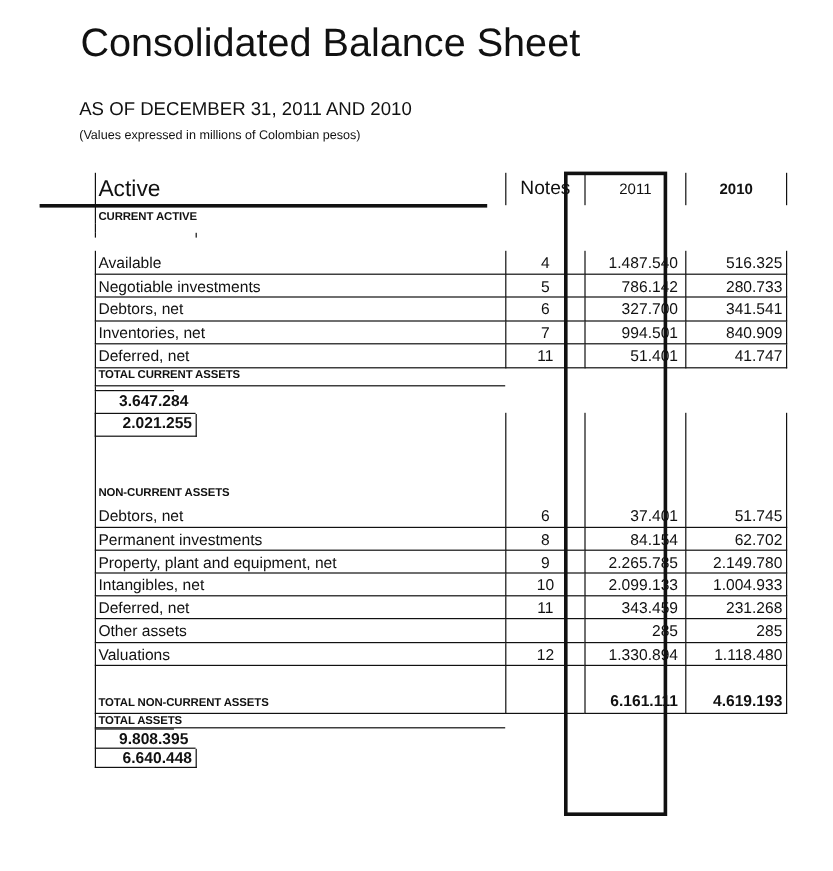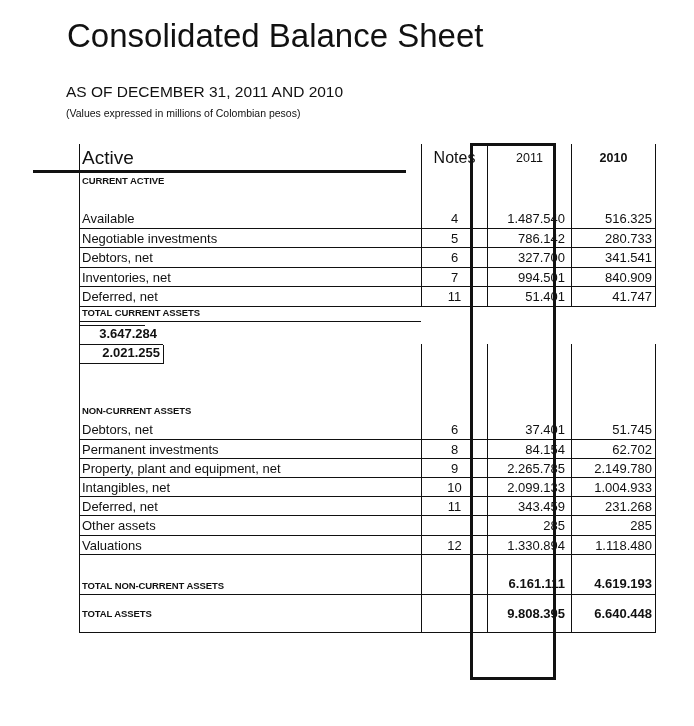--- a/index.html
+++ b/index.html
@@ -20,21 +20,21 @@
     .c-label { width: 342px; padding-left: 2px; font-size: 13px; }
     .c-notes { width: 66px; justify-content: center; font-size: 13px; }
     .c-2011 { width: 84px; justify-content: flex-end; padding-right: 6px; font-size: 13px; }
     .c-2010 { width: 85px; justify-content: flex-end; padding-right: 3px; font-size: 13px;
               border-right: 1px solid #111; }
 
     .mid .cell { align-items: center; }
     .bottom .cell { align-items: flex-end; padding-bottom: 3px; }
     .top .cell { align-items: flex-start; padding-top: 4px; }
 
-    .h27 { height: 27px; } .h38 { height: 38px; } .h20 { height: 20px; text-align: center; } .h19 { height: 19px; }
+    .h27 { height: 27px; } .h38 { height: 38px; flex-direction: column; } .h20 { height: 20px; text-align: center; } .h19 { height: 19px; }
     .h37 { height: 37px; flex-direction: column; } .h56 { height: 56px; } .h40 { height: 40px; }
 
     .bold-caps { font-weight: bold; font-size: 9.5px; letter-spacing: -0.1px; }
     .num-bold { font-weight: bold; }
     .hdr-active { font-size: 19px; }
     .hdr-notes { font-weight: normal; font-size: 16px; }
     .hdr-2011 { font-size: 12.5px; justify-content: center; padding-right: 0; }
     .hdr-2010 { font-weight: bold; font-size: 12.5px; justify-content: center; padding-right: 0; }
 
     .thick-rule { position: absolute; left: 33px; top: 170px; width: 373px; height: 3px; background: #111; }

